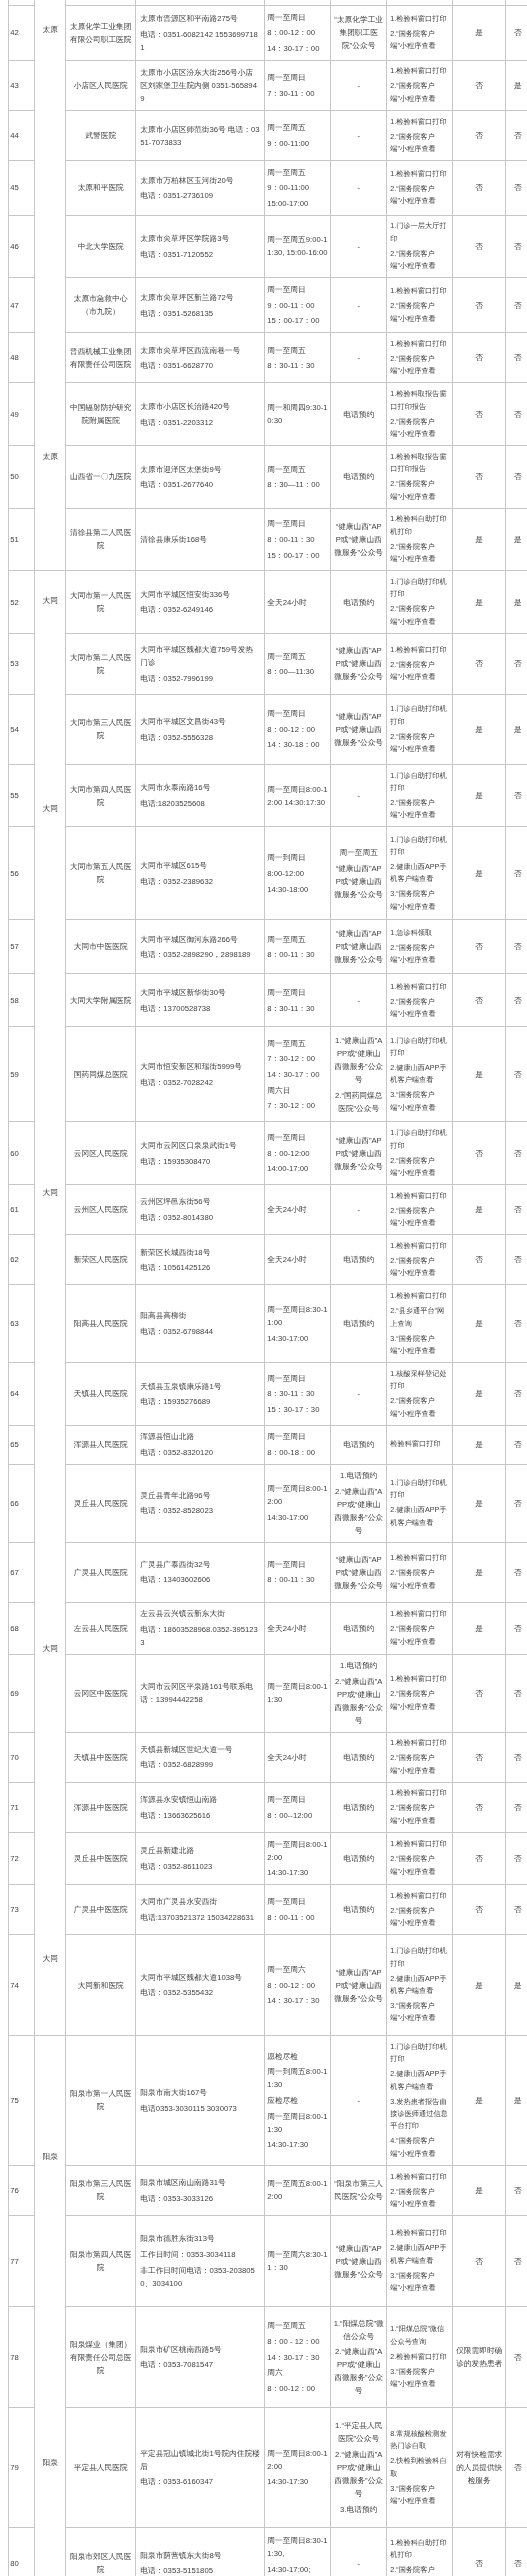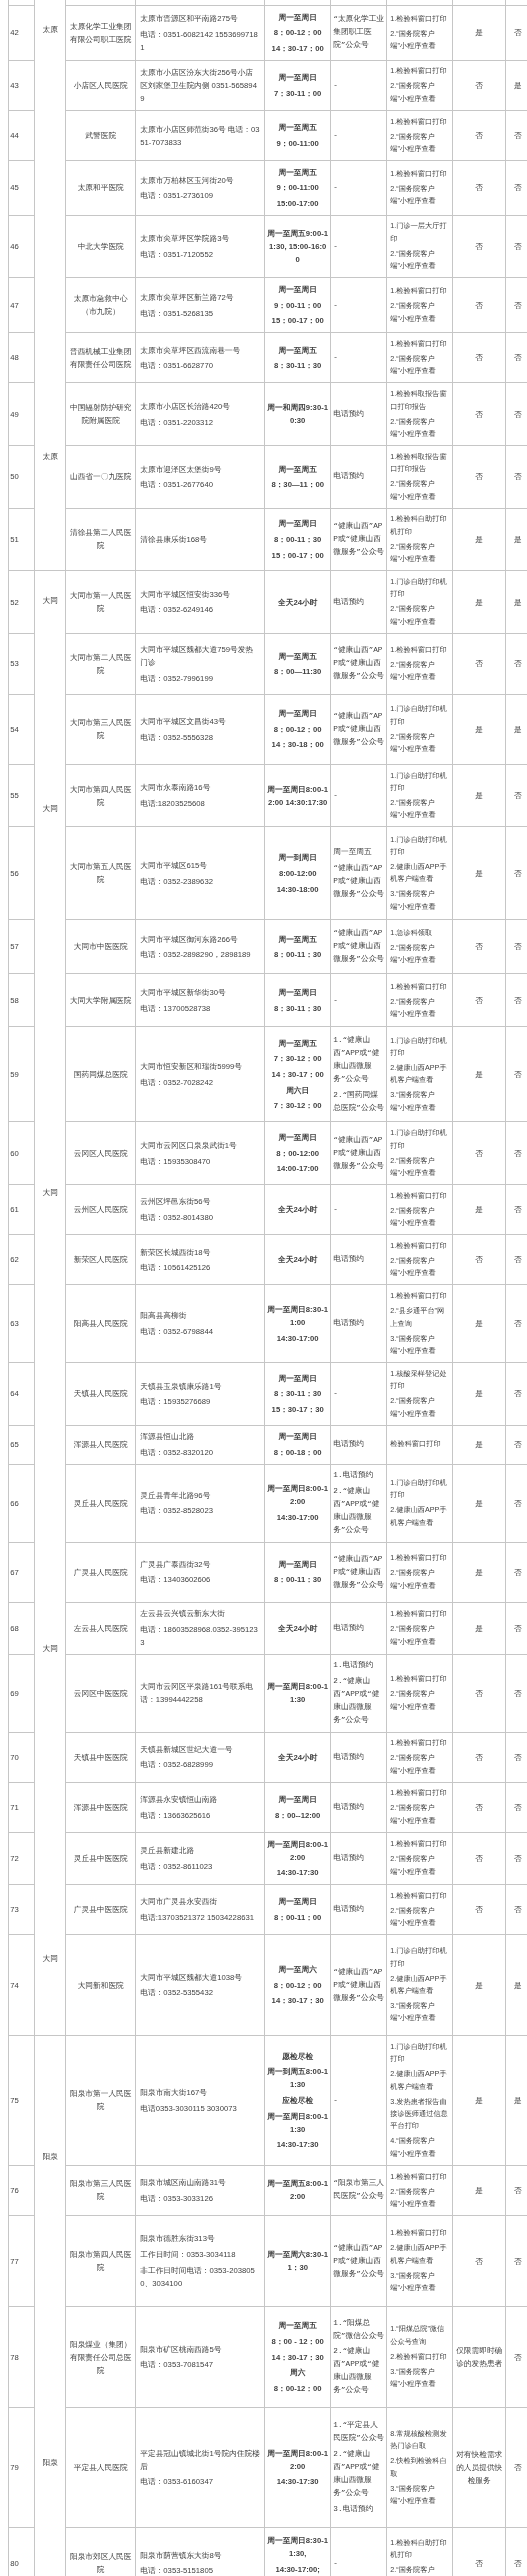--- a/index.html
+++ b/index.html
@@ -17,22 +17,22 @@
     padding:2.1px 4.1px;
     word-break:break-all;
     overflow:hidden;
   }
   tr.partial td{border-top:none;}
   td p{margin:2.6px 0;}
   td.c1{padding:2.1px 1px;}
   td.c2{padding:0;position:relative;}
   td.c3{text-align:center;padding:2.1px 2.1px;}
   td.c4{text-align:left;}
-  td.c5{text-align:center;padding:2.1px 2.1px;font-weight:bold;}
-  td.c6{padding:2.1px 2.1px;font-family:Liberation Mono, monospace;}
+  td.c5{padding:2.1px 2.1px;}
+  td.c6{text-align:center;padding:2.1px 2.1px;}
   td.c7{text-align:left;font-size:7.2px;padding:2.1px 3.1px;}
   td.c7 p{line-height:12.4px;}
   td.c8{text-align:center;padding:2.1px 2.1px;}
   td.c9{text-align:center;padding:2.1px 1px;border-right:none;}
   .city-wrap{position:absolute;left:0;top:0;right:0;bottom:0;}
   .city-label{
     position:absolute;left:50%;transform:translate(-50%,-50%);
     white-space:nowrap;font-size:7.7px;color:#3f3f3f;
   }
 </style>

